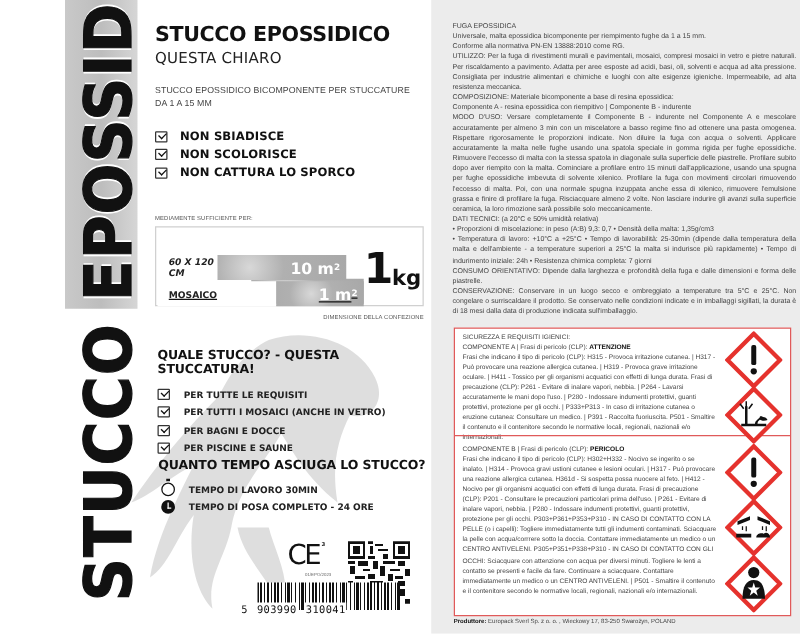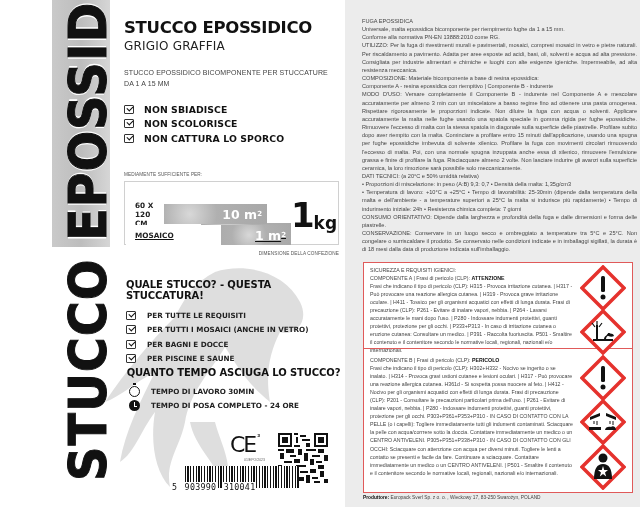--- a/index.html
+++ b/index.html
@@ -34,21 +34,21 @@
   .cov-table { position: relative; margin-top: 4px; width: 215px; height: 64px; border: 1px solid #d0d0d0; background: #fff; }
   .cov-row { position: absolute; left: 1px; height: 20px; display: flex; align-items: center; }
   .cov-row .size { font-family: "DejaVu Sans", sans-serif; font-weight: 800; font-size: 7.3px; color: #222; padding-left: 9px; background: #fff; height: 100%; display: flex; align-items: center; }
   .cov-row .area { height: 100%; display: flex; align-items: center; justify-content: flex-end; padding-right: 5px;
     font-family: "DejaVu Sans", sans-serif; font-weight: 800; font-size: 12.5px; color: #fff; }
   .area sup { font-size: 7px; }
   .cov-row:nth-child(1) { top: 1px; margin-top: 40px; }
   .cov-row:nth-child(1) .size { width: 75px; }
   .cov-row:nth-child(1) .area { width: 90px; background: radial-gradient(circle at 30% 50%, #d8d8d8 0%, #b0b0b0 40%, #a8a8a8 100%); }
   .cov-row:nth-child(2) { top: 22px; }
-  .cov-row:nth-child(2) .size { width: 38px; }
+  .cov-row:nth-child(2) .size { width: 48px; font-style: italic; }
   .cov-row:nth-child(2) .area { width: 103px; background: radial-gradient(circle at 25% 50%, #d8d8d8 0%, #b0b0b0 35%, #a8a8a8 100%); }
   .cov-row:nth-child(3) { top: 43px; text-decoration: underline; }
   .cov-row:nth-child(3) .size { width: 95px; }
   .cov-row:nth-child(3) .area { width: 70px; background: radial-gradient(circle at 40% 50%, #d8d8d8 0%, #b0b0b0 40%, #a8a8a8 100%); }
   .cov-weight { position: absolute; right: 0; top: 0; width: 48px; height: 62px; display: flex; align-items: flex-end; justify-content: center; padding-bottom: 12px;
     font-family: "DejaVu Sans", sans-serif; font-weight: 900; color: #111; line-height: 1; }
   .cov-weight .num { font-size: 34px; letter-spacing: -2px; }
   .cov-weight .unit { font-size: 17px; margin-left: 1px; }
   .cov-note { font-size: 4.7px; color: #555; text-align: right; margin-top: 6px; letter-spacing: 0.1px; }
 
@@ -66,21 +66,21 @@
   .dry-icon.stopwatch::before { content: ""; position: absolute; left: 2.5px; top: -4px; width: 3px; height: 2px; background: #111; }
   .dry-icon.clock { background: #111; }
   .dry-icon.clock::after { content: ""; position: absolute; left: 4.5px; top: 2px; width: 2px; height: 4px; border-left: 1.2px solid #fff; border-bottom: 1.2px solid #fff; }
 
   #cert { position: absolute; left: 230px; top: 434px; }
   .ce-mark { font-family: "DejaVu Sans", sans-serif; font-size: 22px; font-weight: 400; color: #111; letter-spacing: -2px; line-height: 1; }
   .ce-sup { font-size: 4px; vertical-align: top; margin-left: 2px; }
   .ce-code { font-size: 3.5px; color: #666; margin-top: 2px; margin-left: 14px; }
 
   #qr { position: absolute; left: 278px; top: 433px; width: 50px; height: 50px; }
-  #barcode { position: absolute; left: 171px; top: 466px; width: 140px; }
+  #barcode { position: absolute; left: 192px; top: 466px; width: 140px; }
   .bars { height: 22px; margin-left: 14px; width: 114px;
     background: repeating-linear-gradient(90deg, #111 0 1px, #fff 1px 2px, #111 2px 4px, #fff 4px 5px, #111 5px 6px, #fff 6px 8px, #111 8px 9px, #fff 9px 11px); }
   .bar-digits { font-family: "DejaVu Sans Mono", monospace; font-size: 8.3px; color: #111; margin-top: -6px; background: transparent; letter-spacing: 0.3px; }
   .bar-digits span { background: #fff; padding: 0 1px; }
 
   
   #right { position: absolute; left: 345px; top: 0; width: 295px; height: 507px; background: #ececec; }
   #spec { position: absolute; left: 17px; top: 17px; width: 275px; font-size: 5.6px; line-height: 8.15px; color: #444; text-align: justify; }
   #spec p { margin: 0; }
   #safety { position: absolute; left: 18px; top: 262px; width: 270px; height: 231px; border: 1px solid #e05a5a; background: #fff; }
@@ -101,21 +101,21 @@
   <div id="gray-band"></div>
   <div id="vertical-title"><span>STUCCO EPOSSIDICO</span></div>
 
   <svg id="horse" viewBox="0 0 220 230">
     <path d="M120 10 C150 0 190 10 205 40 C215 60 200 75 185 70 C175 90 170 110 175 140 C150 120 140 100 130 85 C115 110 95 130 90 160 C85 185 70 200 75 225 C60 210 55 180 60 150 C45 170 40 190 25 200 C30 170 45 140 60 110 C40 120 25 135 10 140 C30 110 55 80 80 55 C90 35 100 20 120 10 Z" fill="#8a8a8a"></path>
     <path d="M95 160 C100 185 120 200 130 225 C140 205 125 180 120 160 Z" fill="#8a8a8a"></path>
   </svg>
 
   <div id="content">
     <div class="prod-title">STUCCO EPOSSIDICO</div>
-    <div class="prod-sub">GRIGIO GRAFFIA</div>
+    <div class="prod-sub">QUESTA CHIARO</div>
     <div class="prod-desc">
       <div>STUCCO EPOSSIDICO BICOMPONENTE PER STUCCATURE</div>
       <div>DA 1 A 15 MM</div>
     </div>
     <div class="features">
       <div class="feature">
           <span class="check"></span>
           <span class="feature-label">NON SBIADISCE</span>
         </div>
       <div class="feature">

